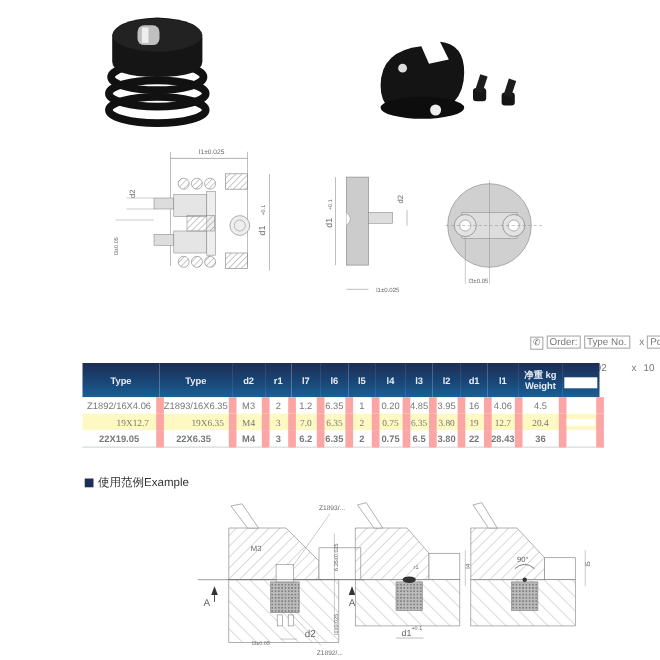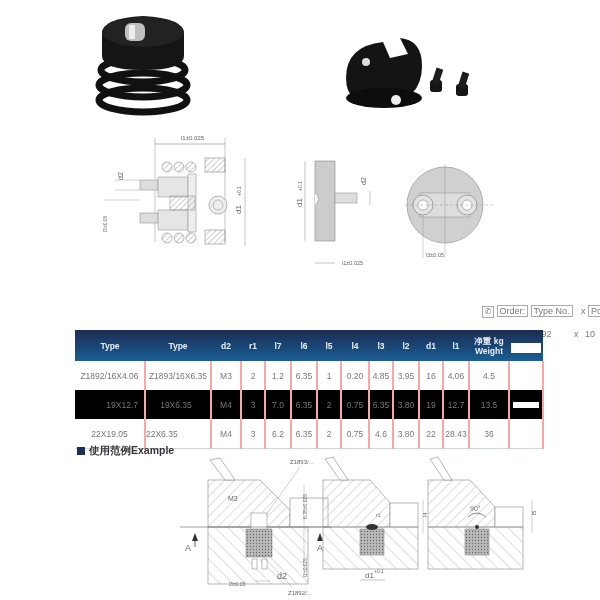--- a/index.html
+++ b/index.html
@@ -8,25 +8,25 @@
   svg{display:block;}
   .lbl{font-family:"Liberation Sans",sans-serif;fill:#666;}
   
   .order{left:438px;top:305px;width:160px;height:24px;font-size:9px;color:#777;margin-left:44px;}
   .order .box{display:inline-block;border:1px solid #aaa;padding:0 2px;line-height:10px;}
   .order .row1{position:absolute;top:0;left:0;white-space:nowrap;}
   .order .row2{position:absolute;top:24px;left:44px;white-space:nowrap;}
   
   table.spec{position:absolute;left:75px;top:330px;border-collapse:collapse;font-size:8.5px;}
   table.spec th{background:linear-gradient(#1d2d55,#19497a 60%,#1c5f93);color:#e8eef5;font-weight:bold;height:31px;padding:0;text-align:center;font-size:8.5px;line-height:10px;}
-  table.spec td{height:29px;padding:0;color:#777;text-align:center;border-right:2px solid #fca5a5;}
-  table.spec tr.alt td{background:#000000;}
-  table.spec tr.last td{border-bottom:1px solid #cdd6df;}
+  table.spec td{height:15px;padding:0;color:#777;text-align:center;border-right:7px solid #fca5a5;}
+  table.spec tr.alt td{background:#fef9c3;font-family:Liberation Serif, serif;}
+  table.spec tr.last td{border-bottom:1px solid #cdd6df;font-weight:bold;}
   .mask{background:#fff;}
-  .heading{left:77px;top:444px;font-size:10.5px;font-weight:bold;color:#333;display:flex;align-items:center;gap:4px;}
+  .heading{left:77px;top:432px;font-size:10.5px;font-weight:normal;color:#333;display:flex;align-items:center;gap:4px;}
   .heading .sq{width:8px;height:8px;background:#1e2f57;display:inline-block;}
 </style>
 </head>
 <body>
 
 <div class="abs" style="left:88px;top:8px;">
   <svg width="110" height="112" viewBox="0 0 110 112">
     <ellipse cx="55" cy="92" rx="44" ry="12" fill="none" stroke="#111" stroke-width="7"></ellipse>
     <ellipse cx="55" cy="77" rx="44" ry="12" fill="none" stroke="#111" stroke-width="7"></ellipse>
     <ellipse cx="55" cy="62" rx="42" ry="12" fill="none" stroke="#111" stroke-width="7"></ellipse>
@@ -164,44 +164,44 @@
       <td>0.20</td>
       <td>4.85</td>
       <td>3.95</td>
       <td>16</td>
       <td>4.06</td>
       <td>4.5</td>
       <td></td>
     </tr>
     <tr class="alt">
       <td style="text-align:right;padding-right:6px">19X12.7</td>
-      <td style="text-align:center;padding-right:4px">19X6.35</td>
+      <td style="text-align:right;padding-right:4px">19X6.35</td>
       <td>M4</td>
       <td>3</td>
       <td>7.0</td>
       <td>6.35</td>
       <td>2</td>
       <td>0.75</td>
       <td>6.35</td>
       <td>3.80</td>
       <td>19</td>
       <td>12.7</td>
-      <td>13.5</td>
+      <td>20.4</td>
       <td><span class="mask" style="display:inline-block;width:26px;height:6px;"></span></td>
     </tr>
     <tr class="last">
       <td>22X19.05</td>
-      <td style="text-align:left;padding-right:4px">22X6.35</td>
+      <td style="text-align:center;padding-right:4px">22X6.35</td>
       <td>M4</td>
       <td>3</td>
       <td>6.2</td>
       <td>6.35</td>
       <td>2</td>
       <td>0.75</td>
-      <td>4.6</td>
+      <td>6.5</td>
       <td>3.80</td>
       <td>22</td>
       <td>28.43</td>
       <td>36</td>
       <td></td>
     </tr>
   </tbody>
 </table>
 
 <div class="abs heading">

